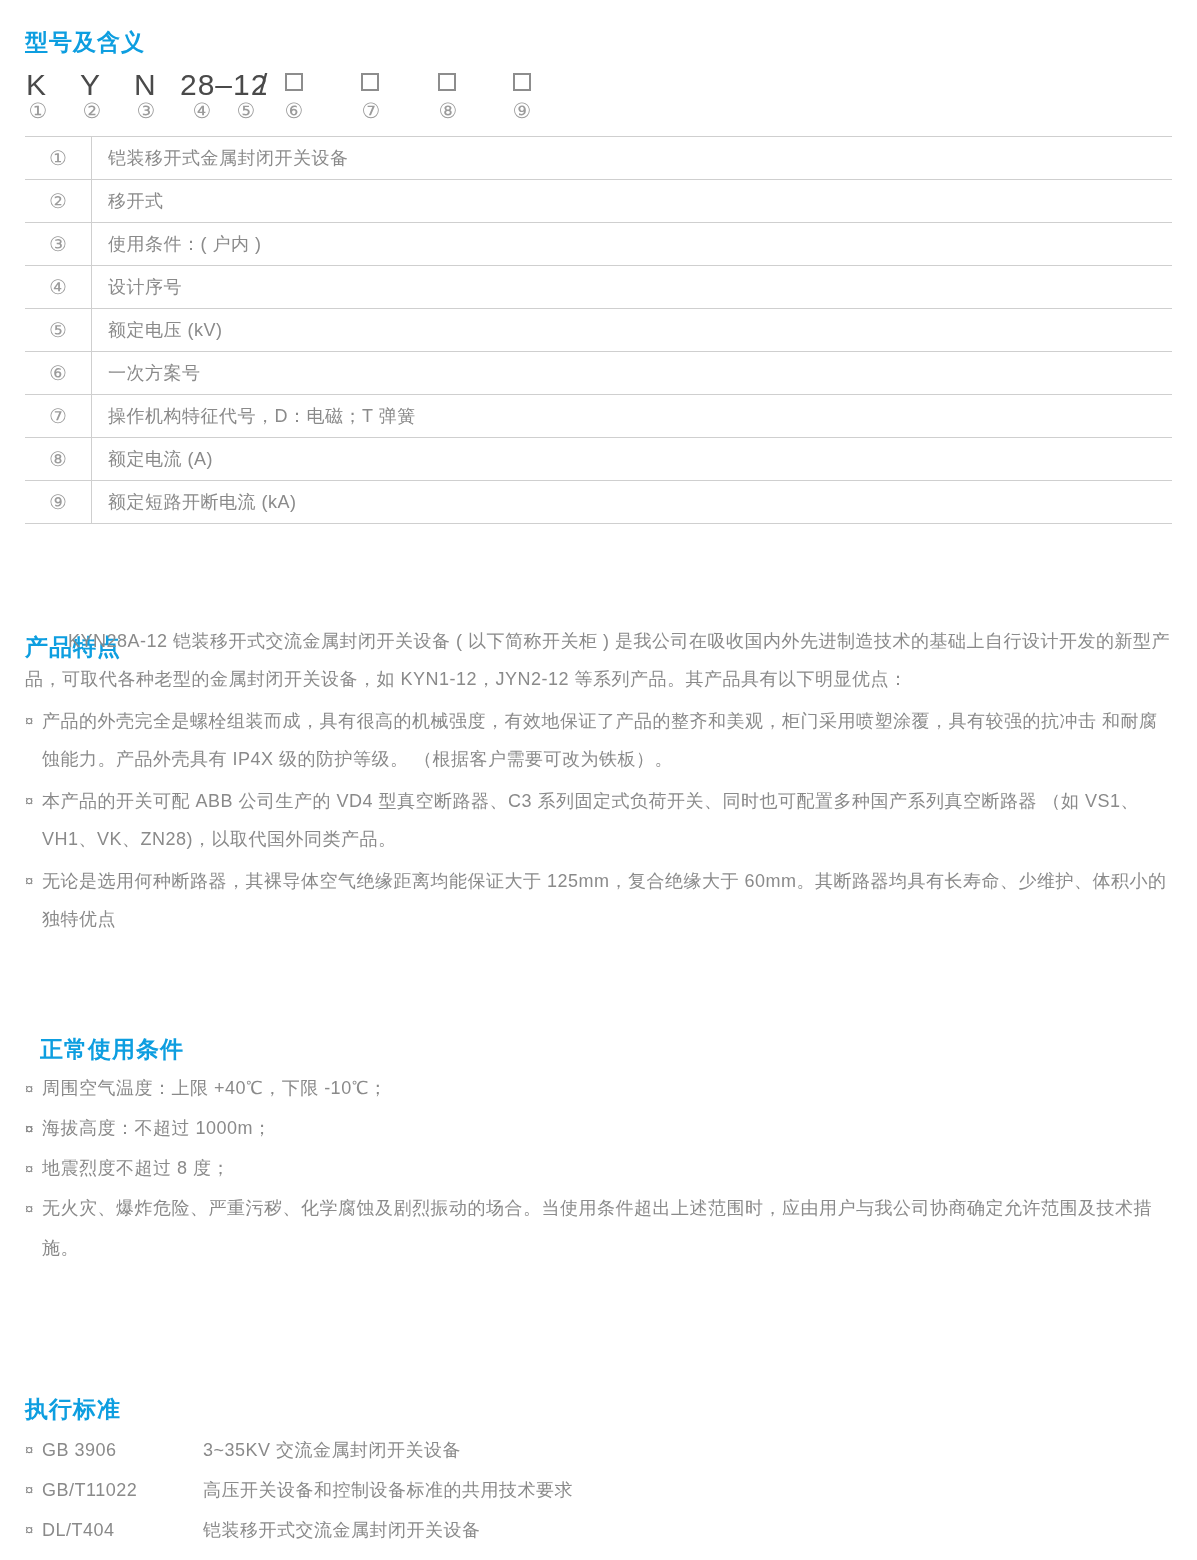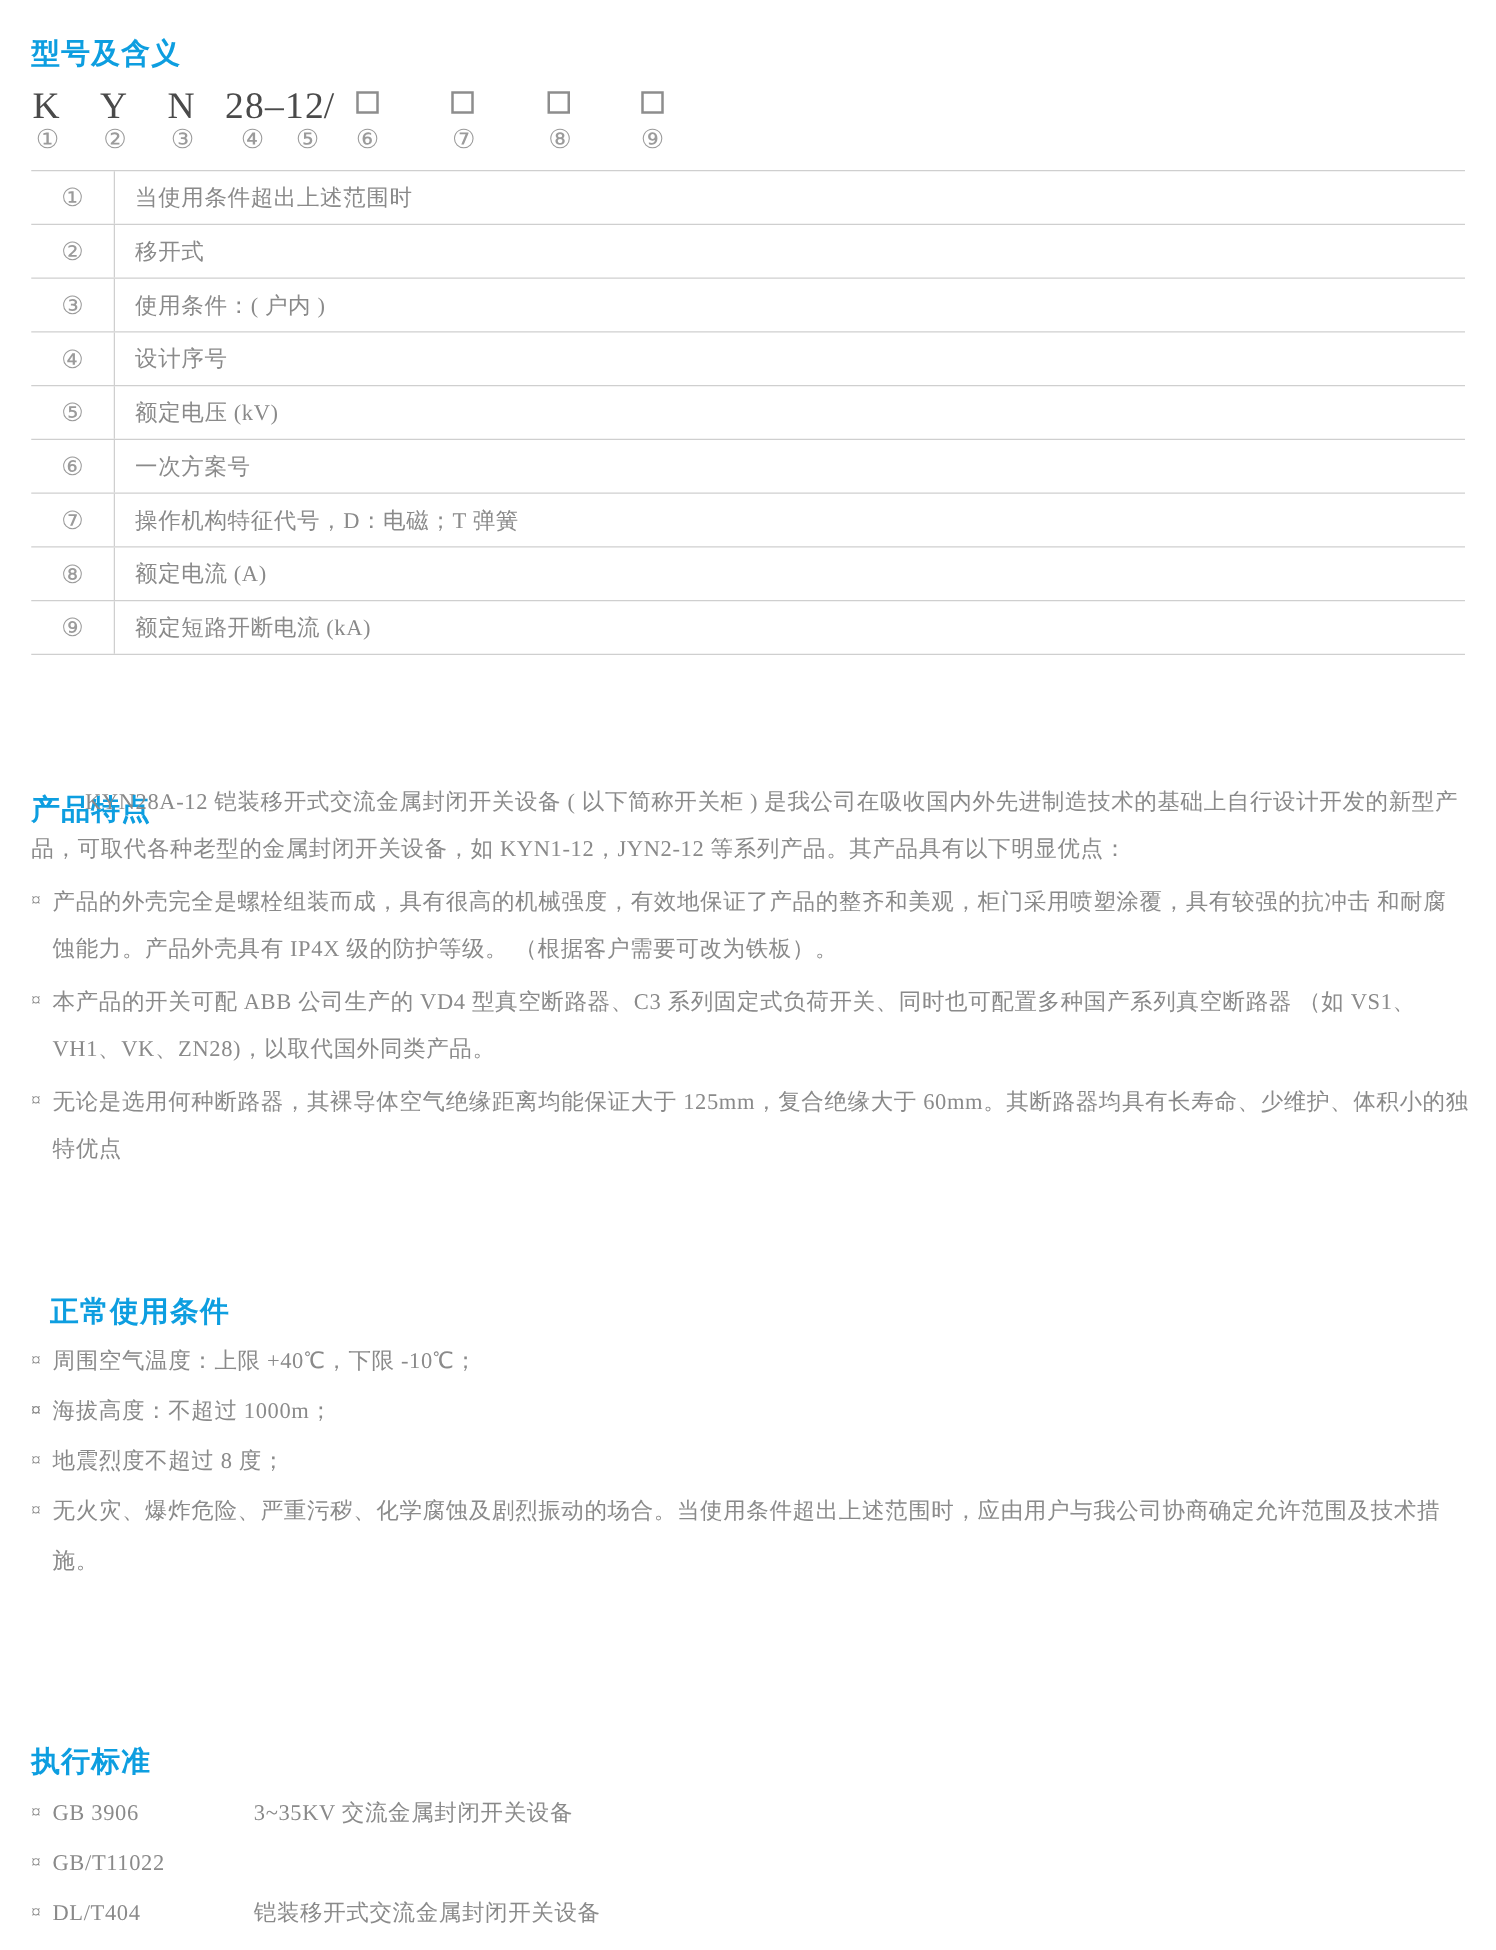--- a/index.html
+++ b/index.html
@@ -1,21 +1,21 @@
 <!DOCTYPE html>
 <html><head>
 <meta charset="utf-8">
 <style>
   * { margin:0; padding:0; box-sizing:border-box; }
   html,body { background:#ffffff; }
   #page {
     position:relative;
     width:1197px; height:1560px;
     background:#ffffff;
-    font-family:Liberation Serif, serif;
+    font-family:Liberation Sans, sans-serif;
     color:#8a8a8a;
     overflow:hidden;
   }
   .section-title {
     position:absolute; left:25px;
     font-size:23px; font-weight:700; color:#0d9ee0;
     letter-spacing:1px;
   }
   
   #model-title { top:27px; }
@@ -111,21 +111,21 @@
     <span class="pos-marker pm5">⑤</span>
     <span class="pos-marker pm6">⑥</span>
     <span class="pos-marker pm7">⑦</span>
     <span class="pos-marker pm8">⑧</span>
     <span class="pos-marker pm9">⑨</span>
   </div>
 
   <div class="spec-table">
     <div class="spec-row">
       <div class="spec-cell-num">①</div>
-      <div class="spec-cell-desc">当使用条件超出上述范围时</div>
+      <div class="spec-cell-desc">铠装移开式金属封闭开关设备</div>
     </div>
     <div class="spec-row">
       <div class="spec-cell-num">②</div>
       <div class="spec-cell-desc">移开式</div>
     </div>
     <div class="spec-row">
       <div class="spec-cell-num">③</div>
       <div class="spec-cell-desc">使用条件：( 户内 )</div>
     </div>
     <div class="spec-row">
@@ -201,20 +201,21 @@
 
   <div id="standards-list" class="body-text">
     <div class="standard-row">
       <span class="bullet-mark">¤</span>
       <span class="standard-code">GB 3906</span>
       <span class="standard-desc">3~35KV 交流金属封闭开关设备</span>
     </div>
     <div class="standard-row">
       <span class="bullet-mark">¤</span>
       <span class="standard-code">GB/T11022</span>
+      <span class="standard-desc">高压开关设备和控制设备标准的共用技术要求</span>
     </div>
     <div class="standard-row">
       <span class="bullet-mark">¤</span>
       <span class="standard-code">DL/T404</span>
       <span class="standard-desc">铠装移开式交流金属封闭开关设备</span>
     </div>
   </div>
 
 </div>
 

